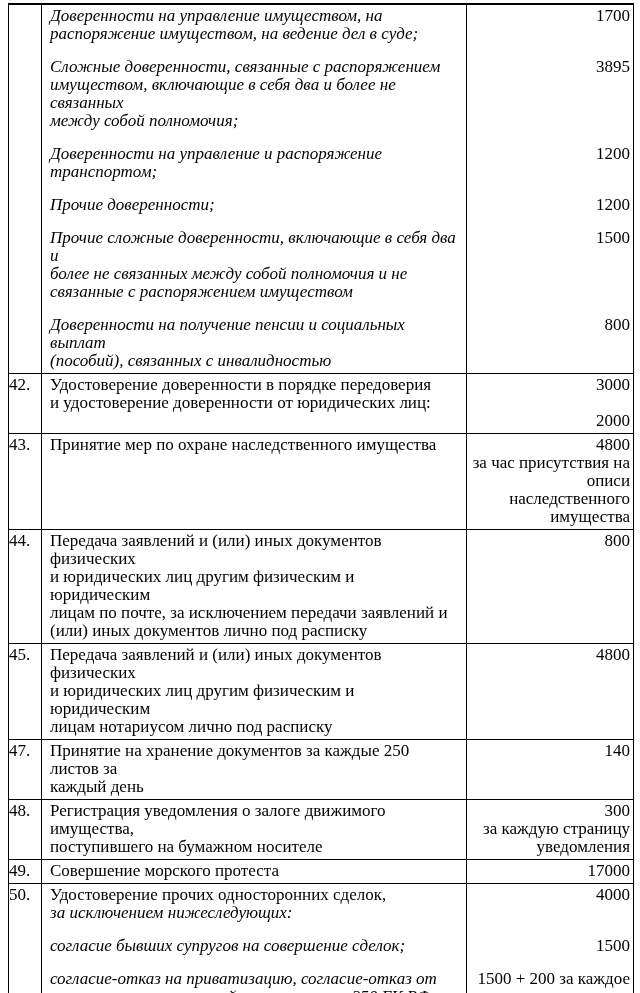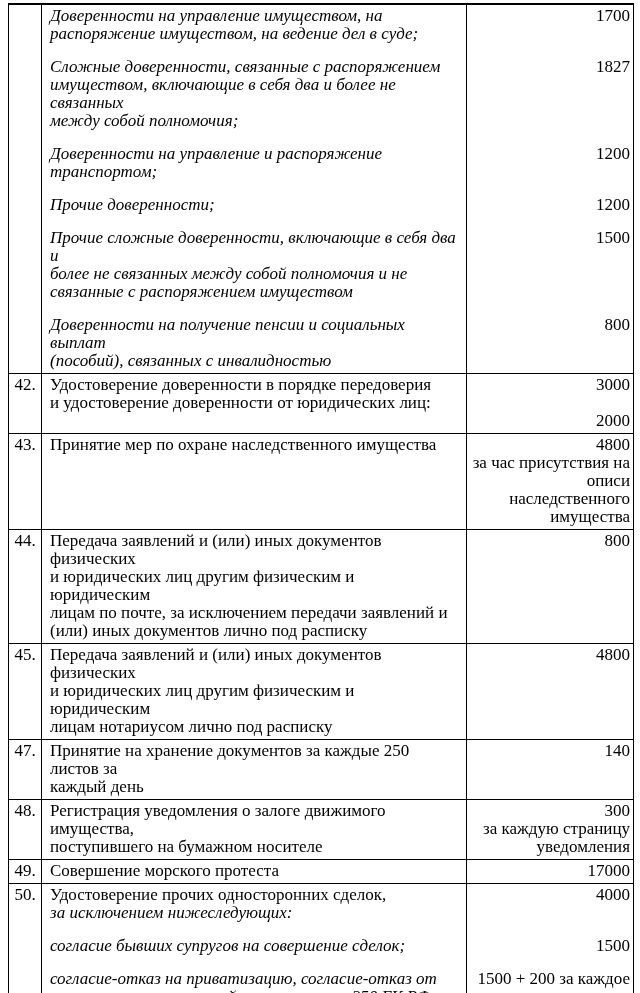--- a/index.html
+++ b/index.html
@@ -32,21 +32,20 @@
     position: relative;
   }
   .row + .row {
     border-top: 1px solid #000;
   }
   .num {
     flex: 0 0 33px;
     width: 33px;
     box-sizing: border-box;
     border-right: 1px solid #000;
-    text-align: center;
     padding-top: 2px;
   }
   .body {
     flex: 1;
     min-width: 0;
     padding: 2px 0 3px 0;
   }
   .item {
     display: flex;
     align-items: stretch;
@@ -91,21 +90,21 @@
           <div class="item">
             <div class="desc"><span class="it">Доверенности на управление имуществом, на
 распоряжение имуществом, на ведение дел в суде;</span></div>
             <div class="price">1700</div>
           </div>
           <div class="gap"></div>
           <div class="item">
             <div class="desc"><span class="it">Сложные доверенности, связанные с распоряжением
 имуществом, включающие в себя два и более не связанных
 между собой полномочия;</span></div>
-            <div class="price">1827</div>
+            <div class="price">3895</div>
           </div>
           <div class="gap"></div>
           <div class="item">
             <div class="desc"><span class="it">Доверенности на управление и распоряжение
 транспортом;</span></div>
             <div class="price">1200</div>
           </div>
           <div class="gap"></div>
           <div class="item">
             <div class="desc"><span class="it">Прочие доверенности;</span></div>

